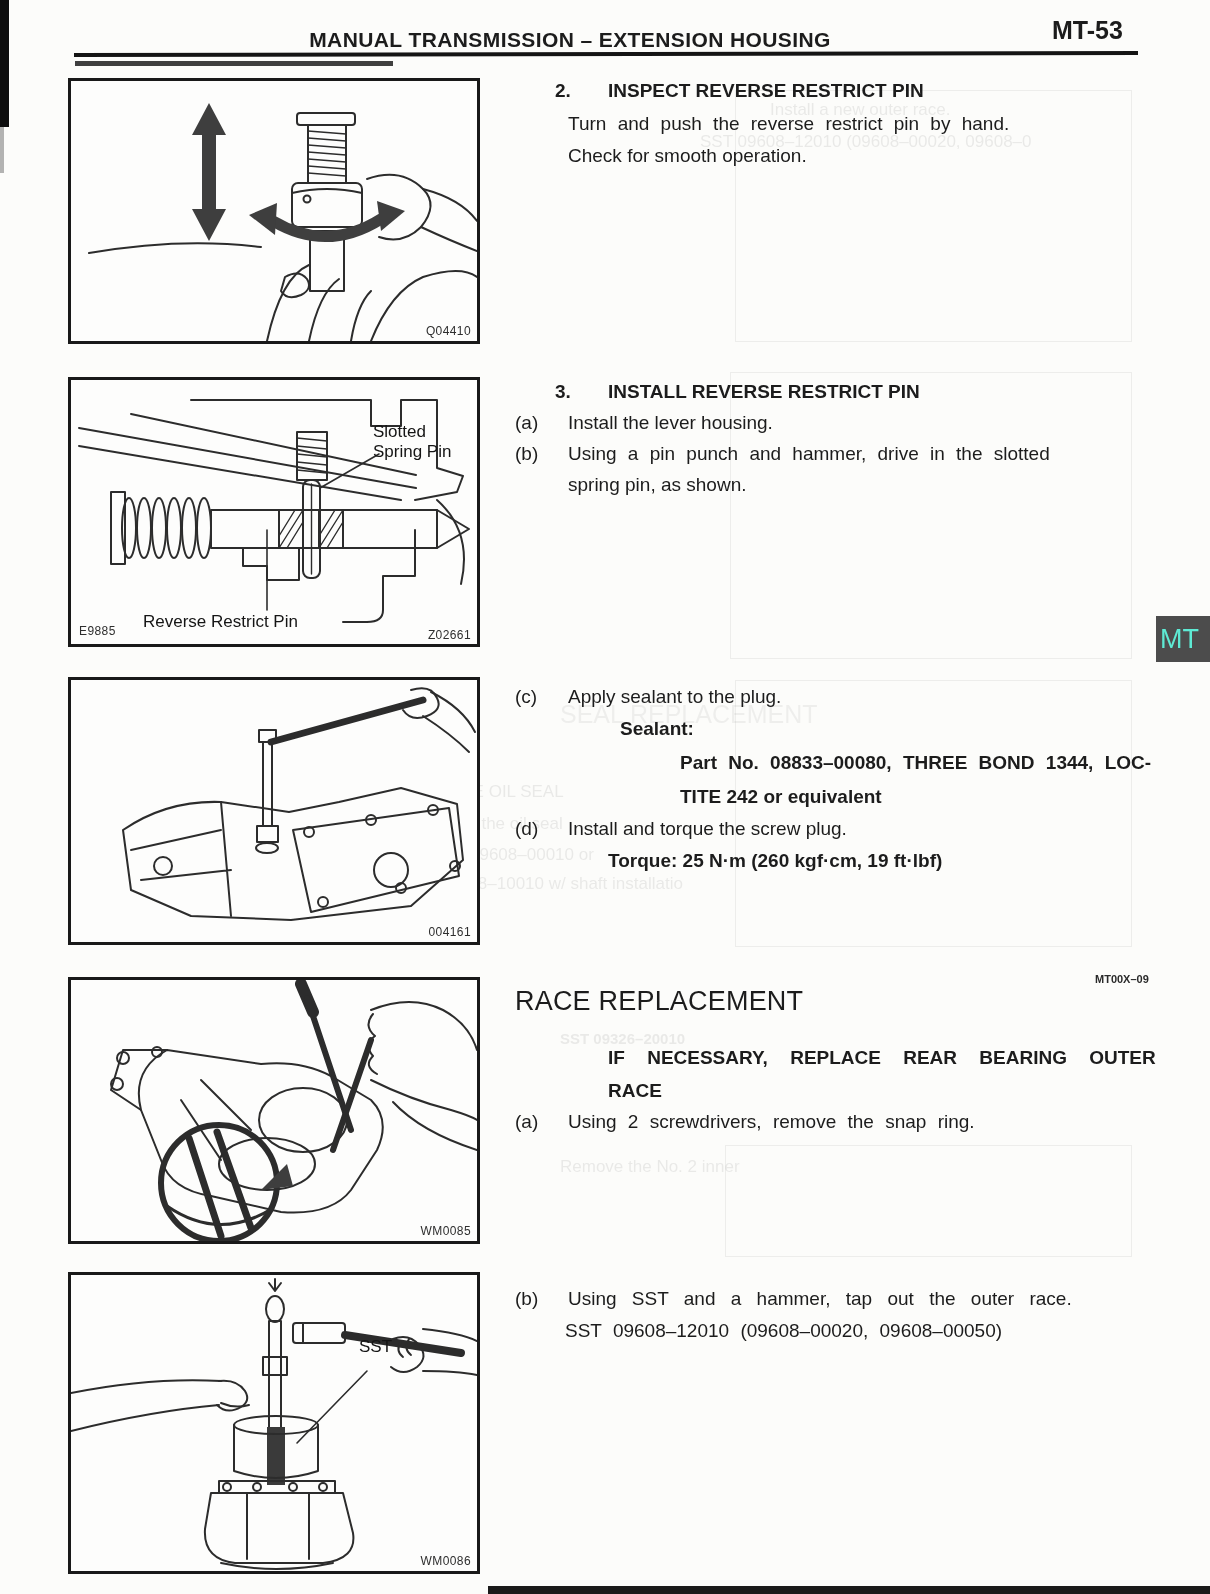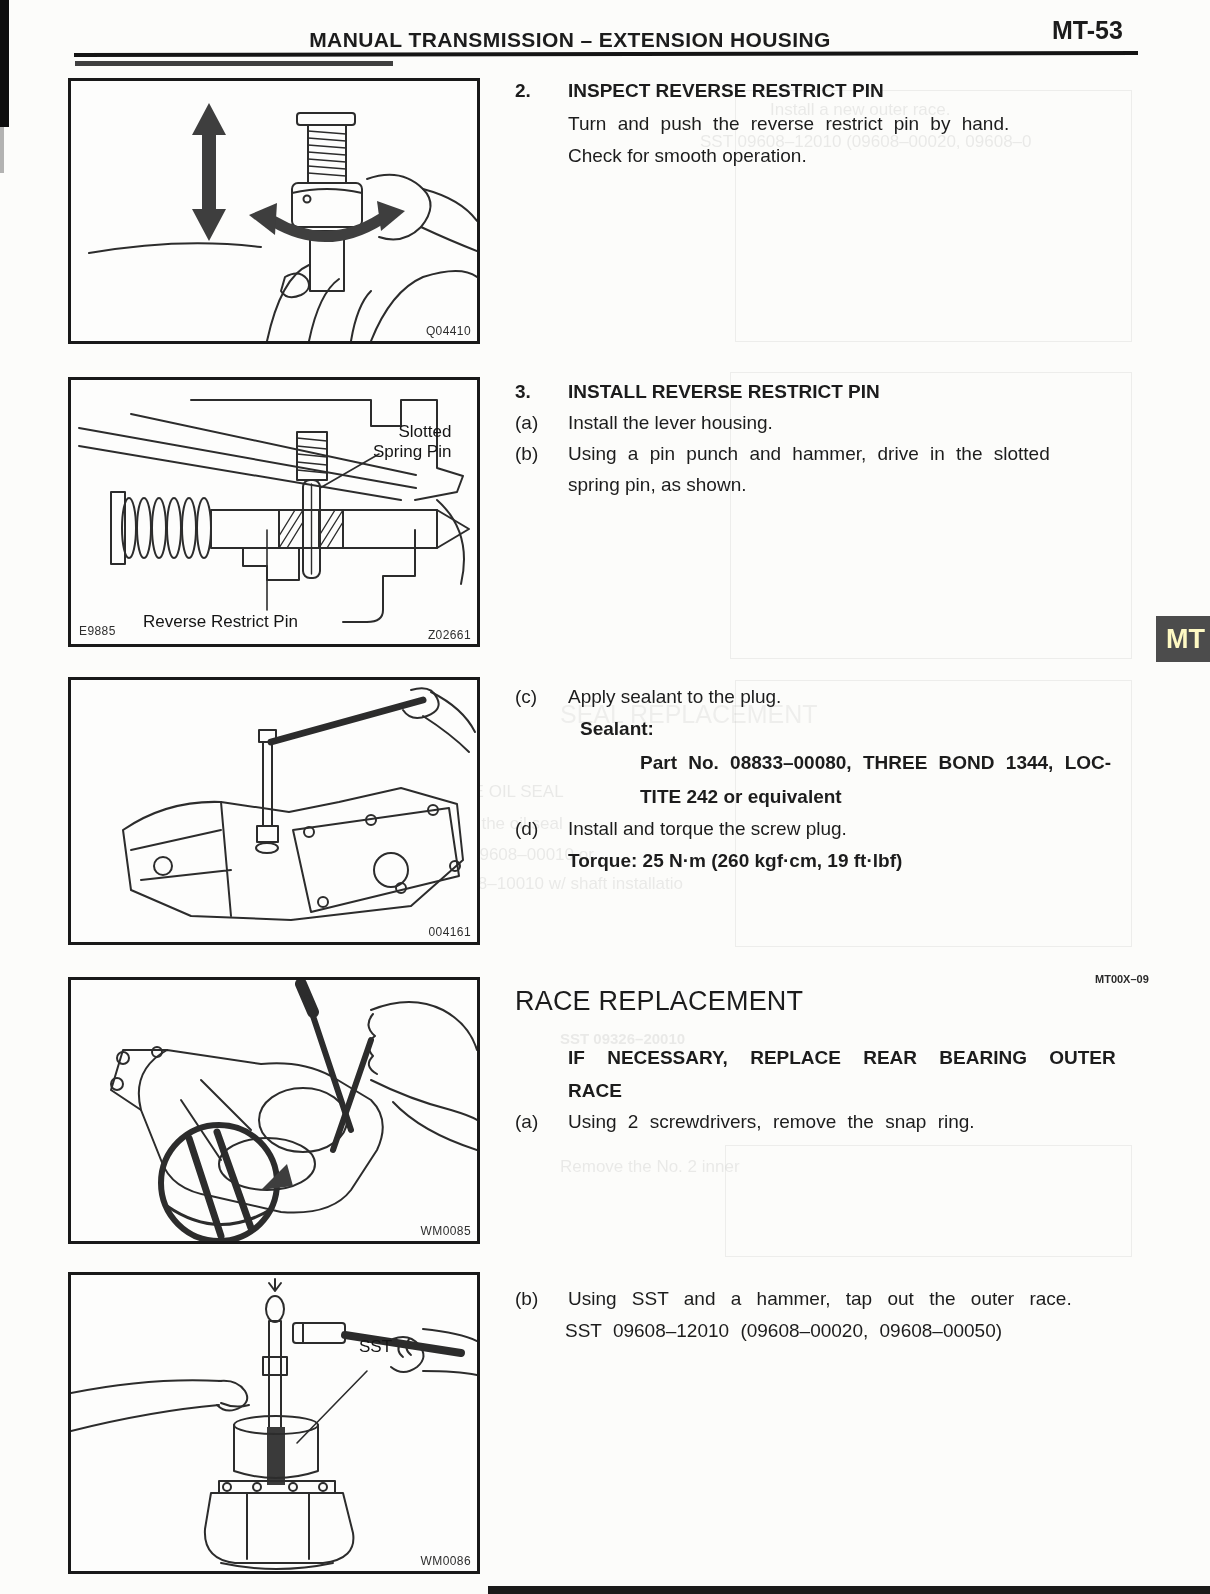--- a/index.html
+++ b/index.html
@@ -5,41 +5,41 @@
   html,body{margin:0;padding:0;background:#e8e8e6;}
   .page{position:relative;width:1210px;height:1594px;background:#fcfcfa;
         font-family:"Liberation Sans",sans-serif;color:#1c1c1c;overflow:hidden;}
   .abs{position:absolute;}
   
   .hdr-title{top:28px;left:0;width:1140px;text-align:center;font-size:21px;font-weight:700;letter-spacing:.4px;}
   .hdr-page{top:16px;left:1052px;font-size:25px;font-weight:700;}
   .hdr-rule{top:52px;left:74px;width:1064px;height:4px;background:#141414;transform:rotate(-.12deg);}
   .hdr-smudge{top:61px;left:75px;width:318px;height:5px;background:#1d1d1d;opacity:.85;}
   
-  .fig{border:3px solid #191919;background:#fdfdfc;text-align:right;}
+  .fig{border:3px solid #191919;background:#fdfdfc;}
   .figcode{position:absolute;font-size:12px;color:#2e2e2e;letter-spacing:.4px;}
   .figlabel{position:absolute;font-size:17px;color:#151515;line-height:20px;}
   svg{display:block;}
   .ln{stroke:#2c2c2c;stroke-width:2;fill:none;stroke-linecap:round;stroke-linejoin:round;}
   .thick{stroke:#2c2c2c;fill:none;stroke-linecap:round;}
   .solid{fill:#3e3e3e;stroke:none;}
   
   .t{font-size:19px;white-space:nowrap;}
-  .b{font-weight:700;}
+  .b{font-weight:700;margin-left:40px;}
   .num{width:53px;display:inline-block;}
   .big-title{font-size:27px;font-weight:400;letter-spacing:.2px;}
   .refcode{font-size:11px;font-weight:700;color:#2a2a2a;}
   .ws1{word-spacing:6px;} .ws2{word-spacing:10px;} .ws3{word-spacing:17px;}
   
   .bt{position:absolute;color:#8f8f8f;opacity:.17;filter:blur(.7px);white-space:nowrap;font-size:17px;margin-top:12px;}
   .bt-big{font-size:25px;font-weight:400;opacity:.12;}
   .ghostbox{position:absolute;border:1px solid rgba(40,40,40,.07);}
   
-  .mt-tab{top:616px;left:1156px;width:54px;height:46px;background:#4c4c4c;color:#fef9c3;
-          font-size:27px;font-weight:700;display:flex;align-items:center;padding-left:10px;box-sizing:border-box;}
+  .mt-tab{top:616px;left:1156px;width:54px;height:46px;background:#4c4c4c;color:#5eead4;
+          font-size:27px;font-weight:400;display:flex;align-items:center;padding-left:4px;box-sizing:border-box;}
   .edge-bar{top:0;left:0;width:9px;height:127px;background:#0e0e0e;}
   .edge-bar2{top:127px;left:0;width:4px;height:46px;background:#777;opacity:.55;}
   .bottom-strip{top:1586px;left:488px;width:722px;height:8px;background:#1a1a1a;}
 </style>
 </head>
 <body>
 
 <div class="page">
 
   <div class="abs edge-bar"></div>

